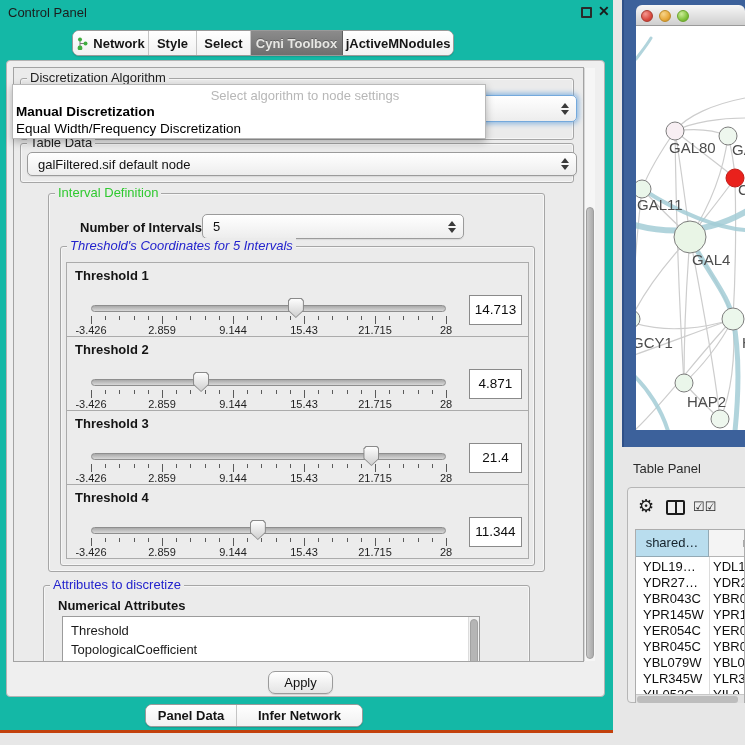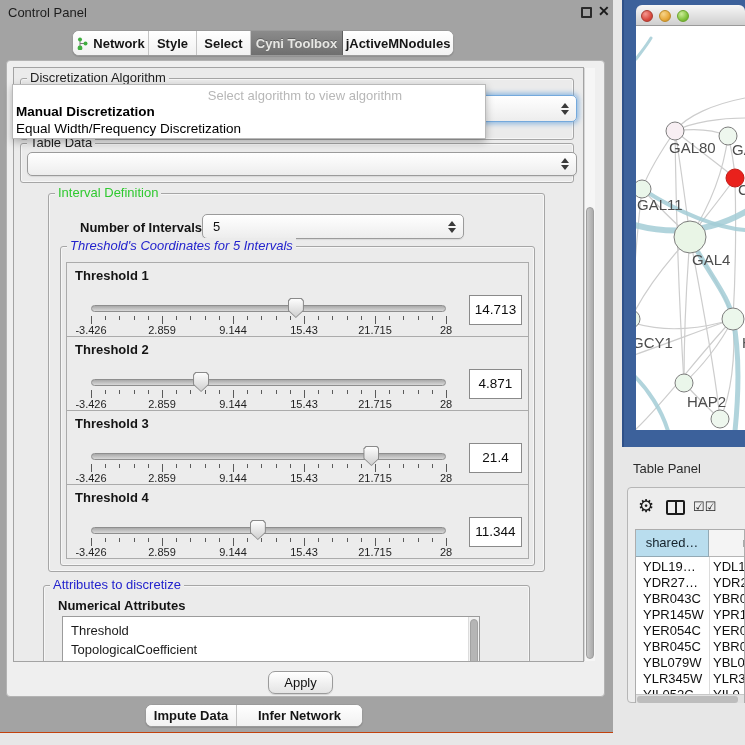--- a/index.html
+++ b/index.html
@@ -2,21 +2,21 @@
 <html><head>
 <meta charset="utf-8">
 <style>
   * { margin:0; padding:0; box-sizing:border-box; }
   html,body { width:745px; height:745px; }
   body { font-family:"Liberation Sans", sans-serif; background:#e7e7e7; overflow:hidden; }
   #root { position:relative; width:745px; height:745px; overflow:hidden; }
 
   
   .cp-window { position:absolute; left:0; top:0; width:613px; height:733px;
-               background:#a3a3a3; border-bottom:1px solid #c2410c; }
+               background:#14b8a6; border-bottom:3px solid #c2410c; }
   .cp-titlebar { position:absolute; left:0; top:0; width:613px; height:24px; }
   .cp-title { position:absolute; left:8px; top:5px; font-size:13px; color:#1c1c1c; }
   .float-btn { position:absolute; left:581px; top:7px; width:11px; height:11px;
                border:2px solid #2a2a2a; border-radius:1px; background:transparent; cursor:default; }
   .close-btn { position:absolute; left:598px; top:3px; font-size:14px; font-weight:bold; color:#1a1a1a; cursor:default; }
 
   
   .seg-group { position:absolute; display:flex; height:26px; border:1px solid #9a9a9a;
                border-radius:7px; overflow:hidden; background:#ffffff;
                box-shadow:0 1px 1px rgba(0,0,0,0.12); }
@@ -188,20 +188,21 @@
             <span></span>
             <span class="spin">
               <span class="up"></span>
               <span class="down"></span>
             </span>
           </div>
           <div class="group" style="left: 6px; top: 75px; width: 554px; height: 40px;">
             <span class="group-title t-dark" style="left: 6px; top: -9px;">Table Data</span>
           </div>
           <div class="combo" style="left: 13px; top: 84px; width: 550px; height: 24px;">
+            <span>galFiltered.sif default node</span>
             <span class="spin">
               <span class="up"></span>
               <span class="down"></span>
             </span>
           </div>
           <div class="group" style="left: 34px; top: 125px; width: 497px; height: 379px;">
             <span class="group-title t-green" style="left: 6px; top: -9px;">Interval Definition</span>
           </div>
           <div class="bold-label" style="left: 66px; top: 152px;">Number of Intervals</div>
           <div class="combo" style="left: 188px; top: 146px; width: 262px; height: 25px;">
@@ -394,30 +395,30 @@
           <div class="list-scroll" style="left: 454px; top: 549px; height: 118px;">
             <div class="thumb"></div>
           </div>
         </div>
     </div>
     <div class="vscroll">
         <div class="thumb"></div>
       </div>
 
     <div class="popup">
-      <div class="popup-hint">Select algorithm to view algorithm</div>
+      <div class="popup-hint">Select algorithm to node settings</div>
       <div class="popup-opt1">Manual Discretization</div>
       <div class="popup-opt2">Equal Width/Frequency Discretization</div>
     </div>
 
     <div class="apply-btn">Apply</div>
 
     <div class="seg-group" style="left:145px; top:704px; height:23px;" id="bottom-tabs">
         <div class="seg" style="width: 91px;">
-          <span>Impute Data</span>
+          <span>Panel Data</span>
         </div>
         <div class="seg" style="width: 125px;">
           <span>Infer Network</span>
         </div>
       </div>
   </div>
 
   <div class="net-frame"></div>
   <div class="net-titlebar">
     <span class="light red"></span>

